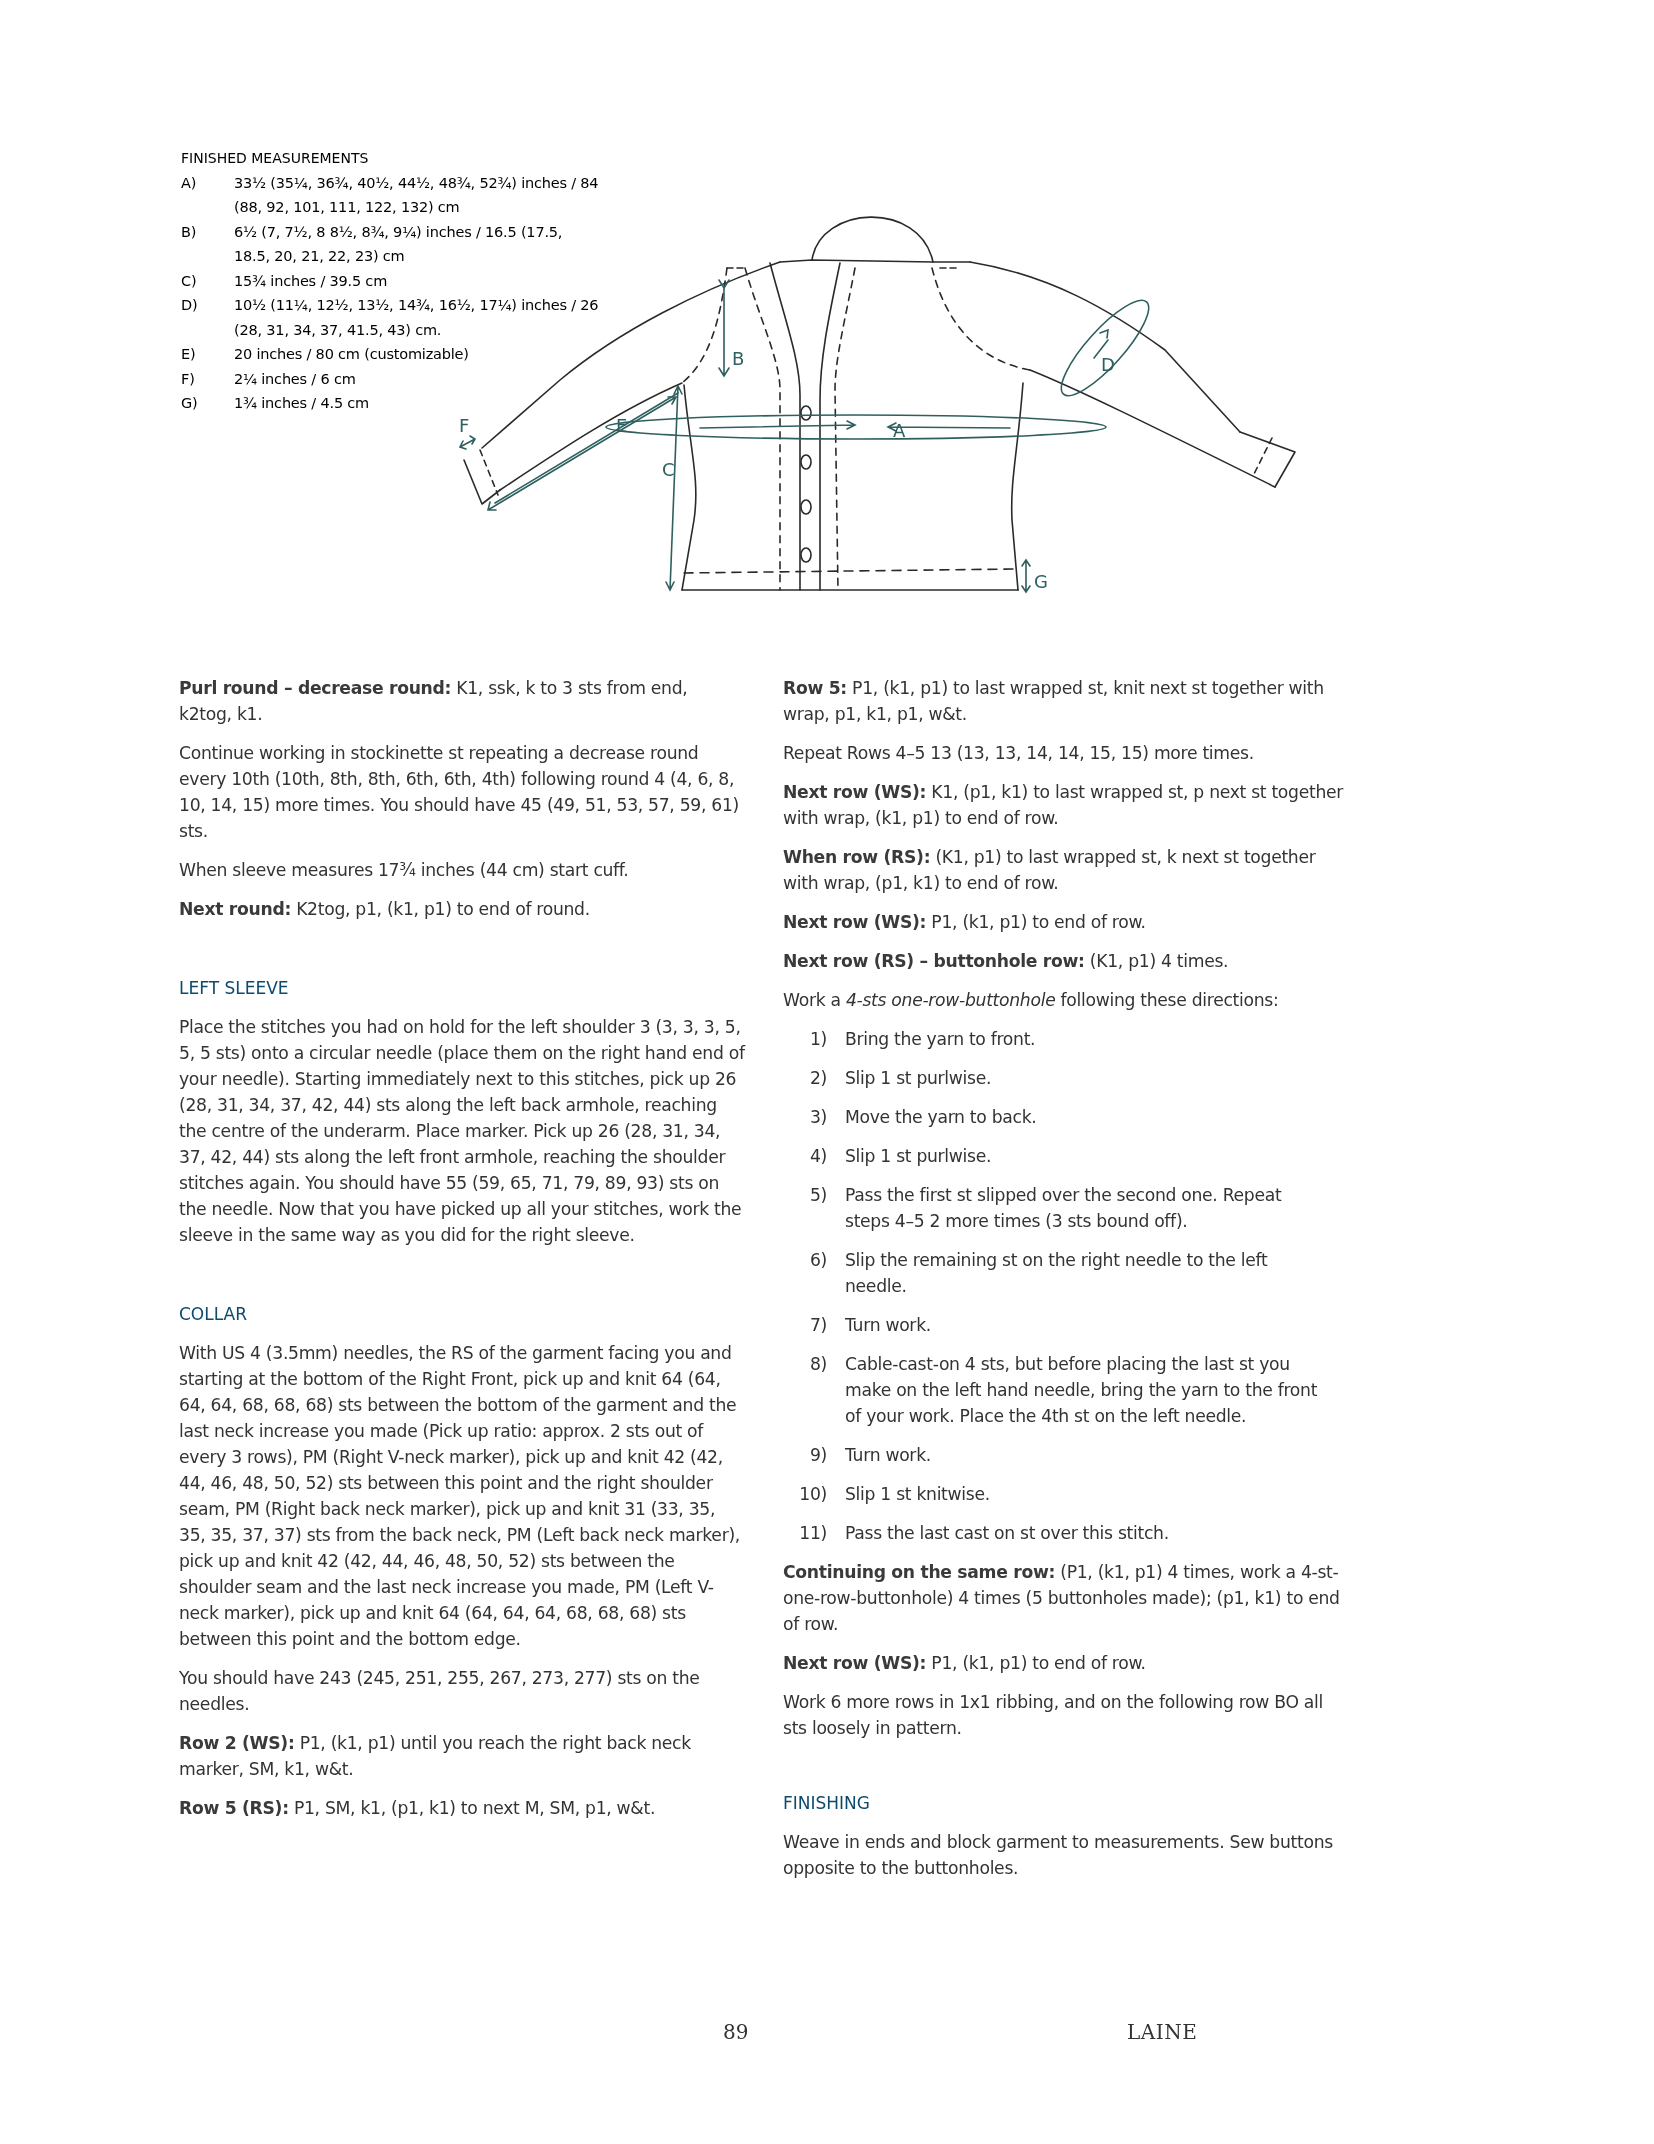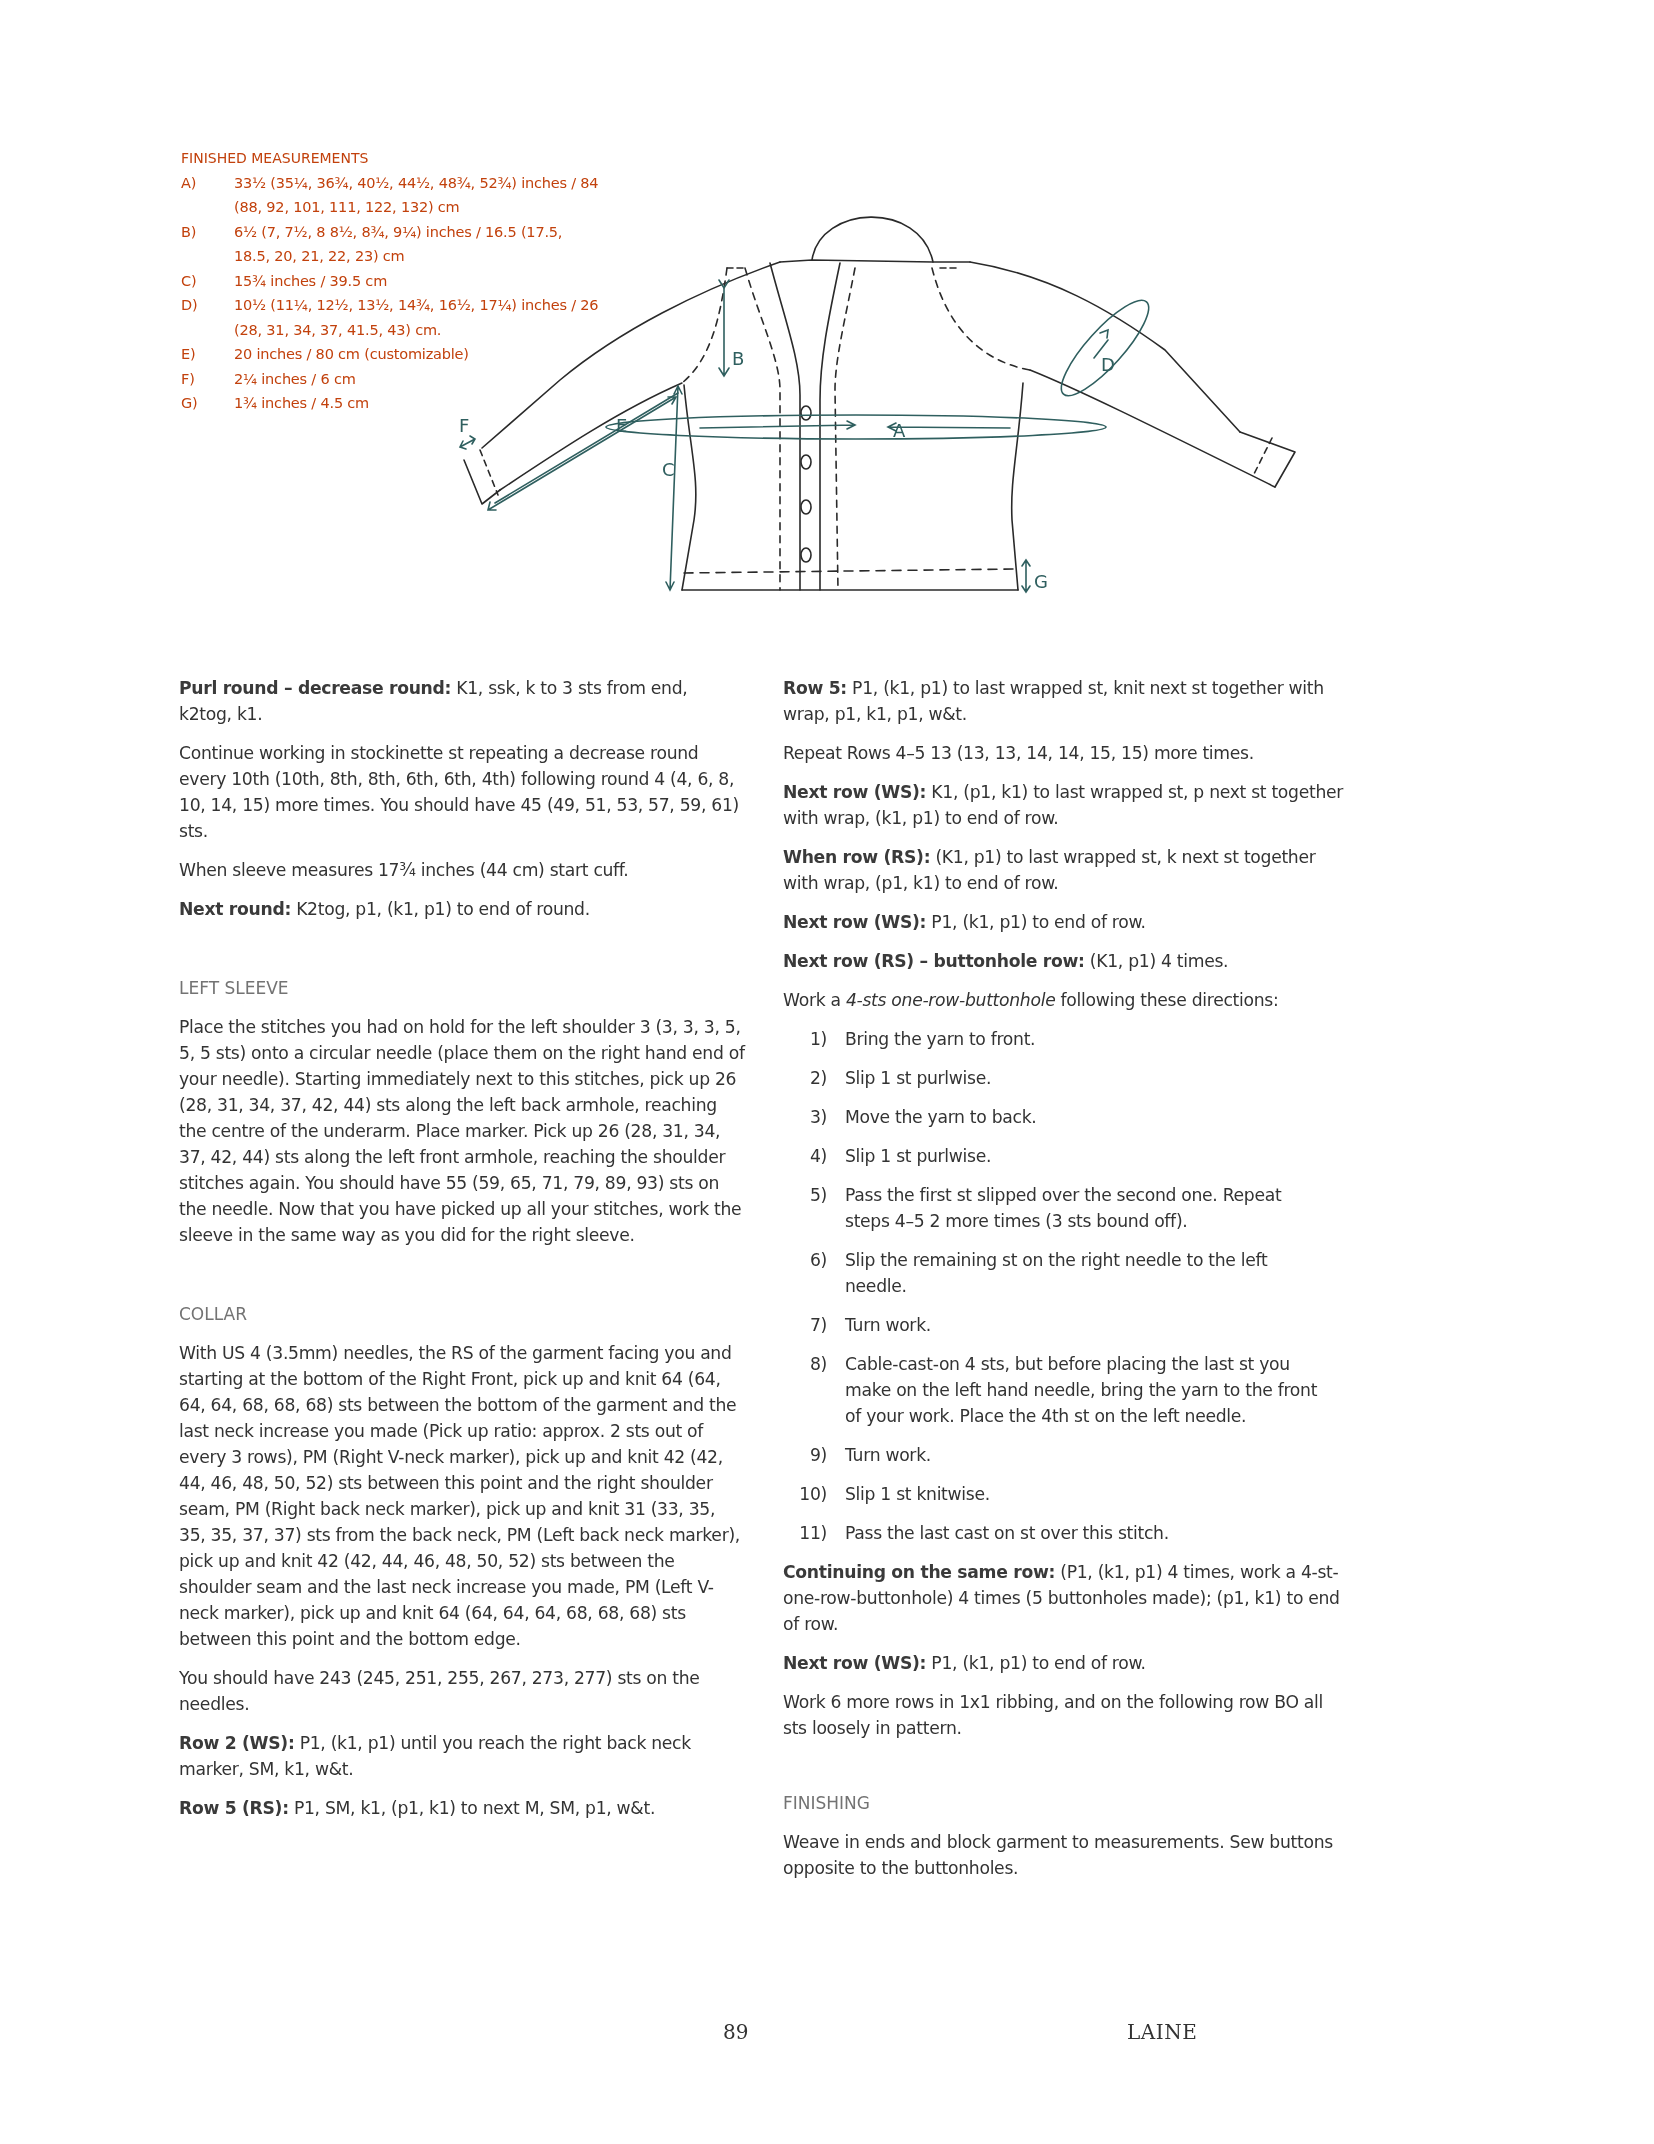--- a/index.html
+++ b/index.html
@@ -1,33 +1,33 @@
 <!DOCTYPE html>
 <html><head>
 <meta charset="utf-8">
 <style>
   html, body { margin: 0; padding: 0; background: #ffffff; }
   body { width: 1654px; height: 2144px; position: relative; overflow: hidden;
          font-family: "DejaVu Sans", sans-serif; color: #333333; }
   .abs { position: absolute; }
   
-  .meas { left: 181px; top: 146px; width: 420px; font-size: 14.5px; color: #c2410c; line-height: 24.5px; letter-spacing: -0.2px; }
+  .meas { left: 181px; top: 146px; width: 420px; font-size: 14.5px; color: #000000; line-height: 24.5px; letter-spacing: -0.2px; }
   .meas-title { text-transform: uppercase; letter-spacing: 0; font-size: 14px; }
   .meas-item { display: flex; }
   .meas-key { width: 26px; flex: 0 0 26px; }
   .meas-val { flex: 1; margin-left: 27px; }
   
   .diagram { left: 440px; top: 200px; width: 1000px; height: 420px; }
   
   .col { width: 566px; font-size: 17.2px; line-height: 26px; letter-spacing: -0.3px; }
   .col-left { left: 179px; top: 675px; }
   .col-right { left: 783px; top: 675px; width: 565px; }
   .para { margin: 0 0 13px 0; }
   .para b { font-weight: bold; color: #3a3a3a; }
-  .heading { text-transform: uppercase; font-size: 17px; letter-spacing: 0; margin: 0 0 13px 0; color: #737373; }
+  .heading { text-transform: uppercase; font-size: 17px; letter-spacing: 0; margin: 0 0 13px 0; color: #0c4a6e; }
   .gap { height: 40px; }
   .gap-sm { height: 36px; }
   .steps { margin: 0 0 13px 0; padding: 0; list-style: none; }
   .step { display: flex; margin: 0 0 13px 0; }
   .step-num { width: 62px; flex: 0 0 62px; text-align: right; padding-right: 18px; box-sizing: border-box; }
   .step-text { flex: 1; padding-right: 22px; }
   i { font-style: italic; }
   
   .footer-page { left: 723px; top: 2020px; font-family: "DejaVu Serif", serif; font-size: 20px; color: #333; }
   .footer-brand { left: 1127px; top: 2020px; font-family: "DejaVu Serif", serif; font-size: 20px; color: #333; letter-spacing: 0.5px; }

